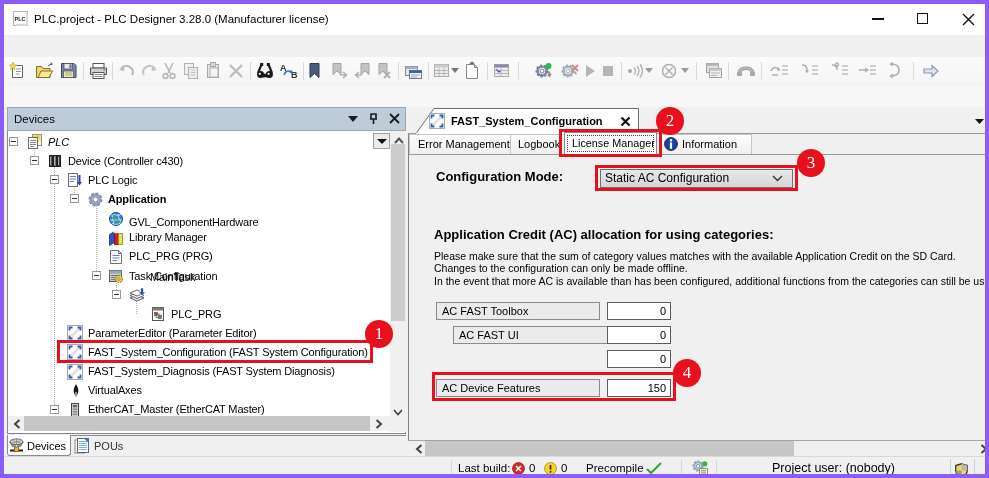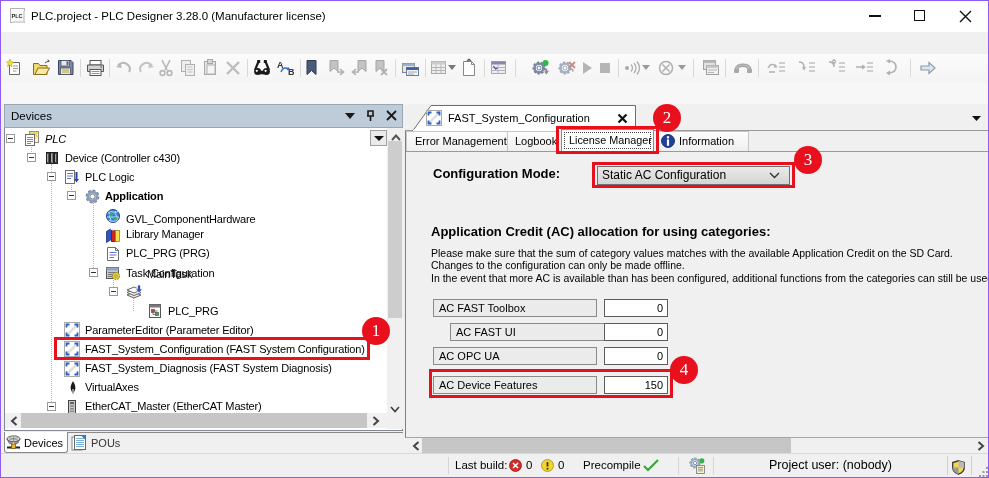--- a/index.html
+++ b/index.html
@@ -1,18 +1,18 @@
 <!DOCTYPE html>
 <html><head><meta charset="utf-8">
 <style>
 *{margin:0;padding:0;box-sizing:border-box}
 html,body{width:989px;height:478px;overflow:hidden;background:#fff}
 body{font-family:"Liberation Sans",sans-serif;color:#000;position:relative}
 .abs{position:absolute}
-#win{position:absolute;left:0;top:0;width:989px;height:478px;background:#f0f0f0;border:1px solid #8b5cf6;overflow:hidden}
+#win{position:absolute;left:0;top:0;width:989px;height:478px;background:#f0f0f0;border:4px solid #8b5cf6;overflow:hidden}
 
 #title{left:0;top:0;width:987px;height:31px;background:#fff}
 #title .txt{left:30px;top:0;height:31px;line-height:31px;font-size:11.5px}
 
 #menu{left:0;top:31px;width:987px;height:22px;background:#f6f6f6}
 .mi{top:0;height:22px;line-height:22px;font-size:11.5px}
 
 #tb{left:0;top:53px;width:987px;height:50px;background:linear-gradient(#fbfbfb,#f4f4f4)}
 .tsep{top:5px;width:1px;height:18px;background:#d9d9d9}
 
@@ -433,21 +433,21 @@
 
  <svg class="abs" style="left:406px;top:104px" width="230" height="26">
       <path d="M24 0.5 H228.5 V25.5 H6 L24 0.5 Z" fill="#fff" stroke="#6e6e6e" stroke-width="1"></path>
       <path d="M6 25.5 H228.5" stroke="#fff" stroke-width="1.5"></path>
     </svg>
  <svg class="abs" style="left:425px;top:109px" width="16" height="16">
       <rect x="0.5" y="0.5" width="15" height="15" fill="#fff" stroke="#aaa"></rect>
       <path d="M14 2 L3 13" stroke="#e0e0e0" stroke-width="2.5"></path>
       <path d="M2.5 5.5 v-3 h3 M10.5 2.5 h3 v3 M13.5 10.5 v3 h-3 M5.5 13.5 h-3 v-3" fill="none" stroke="#2d5fbf" stroke-width="1.8"></path>
     </svg>
- <div class="abs" style="left:447px;top:106px;height:22px;line-height:22px;font-size:11px;font-weight:normal">FAST_System_Configuration</div>
+ <div class="abs" style="left:447px;top:106px;height:22px;line-height:22px;font-size:11px;font-weight:bold">FAST_System_Configuration</div>
  <svg class="abs" style="left:616px;top:112px" width="11" height="11">
       <path d="M1.5 1.5 L9.5 9.5 M9.5 1.5 L1.5 9.5" stroke="#111" stroke-width="2.2"></path>
     </svg>
  <svg class="abs" style="left:971px;top:115px" width="9" height="5">
       <path d="M0 0 L9 0 L4.5 5 Z" fill="#111"></path>
     </svg>
 
  <div class="abs" id="subline"></div>
  <div class="abs" style="left:405px;top:130px;width:102px;height:20px;background:linear-gradient(#fdfdfd,#efefef);border:1px solid #c6c6c6;border-bottom:none"></div>
  <div class="abs" style="left:506px;top:130px;width:52px;height:20px;background:linear-gradient(#fdfdfd,#efefef);border:1px solid #c6c6c6;border-bottom:none"></div>
@@ -470,21 +470,20 @@
  <div class="abs" style="left:601px;top:166px;height:17px;line-height:17px;font-size:12px">Static AC Configuration</div>
  <svg class="abs" style="left:768px;top:171px" width="11" height="7">
       <path d="M1 1 L5.5 5.5 L10 1" fill="none" stroke="#333" stroke-width="1.4"></path>
     </svg>
  <div class="abs" style="left:430px;top:223px;height:15px;line-height:15px;font-size:13px;font-weight:bold">Application Credit (AC) allocation for using categories:</div>
  <div class="abs" style="left:430px;top:246px;width:600px;font-size:10.5px;line-height:12.3px;white-space:nowrap">Please make sure that the sum of category values matches with the available Application Credit on the SD Card.<br>Changes to the configuration can only be made offline.<br>In the event that more AC is available than has been configured, additional functions from the categories can still be used.</div>
  <div class="abs gbox" style="left:432px;top:298px;width:164px;height:18px">AC FAST Toolbox</div>
  <div class="abs vbox" style="left:603px;top:298px;width:64px;height:18px">0</div>
  <div class="abs gbox" style="left:449px;top:322px;width:185px;height:18px">AC FAST UI</div>
  <div class="abs vbox" style="left:603px;top:322px;width:64px;height:18px">0</div>
- <div class="abs gbox" style="left:432px;top:346px;width:164px;height:18px">AC OPC UA</div>
  <div class="abs vbox" style="left:603px;top:346px;width:64px;height:18px">0</div>
  <div class="abs gbox" style="left:432px;top:375px;width:164px;height:18px">AC Device Features</div>
  <div class="abs vbox" style="left:603px;top:375px;width:64px;height:18px">150</div>
 
  <div class="abs sb" style="left:405px;top:437px;width:583px;height:15px"></div>
  <svg class="abs" style="left:411px;top:440px" width="8" height="10">
       <path d="M6.5 1 L2 5 L6.5 9" fill="none" stroke="#444" stroke-width="2"></path>
     </svg>
  <div class="abs" style="left:421px;top:437px;width:369px;height:15px;background:#c6c6c6"></div>
  <svg class="abs" style="left:976px;top:440px" width="8" height="10">

